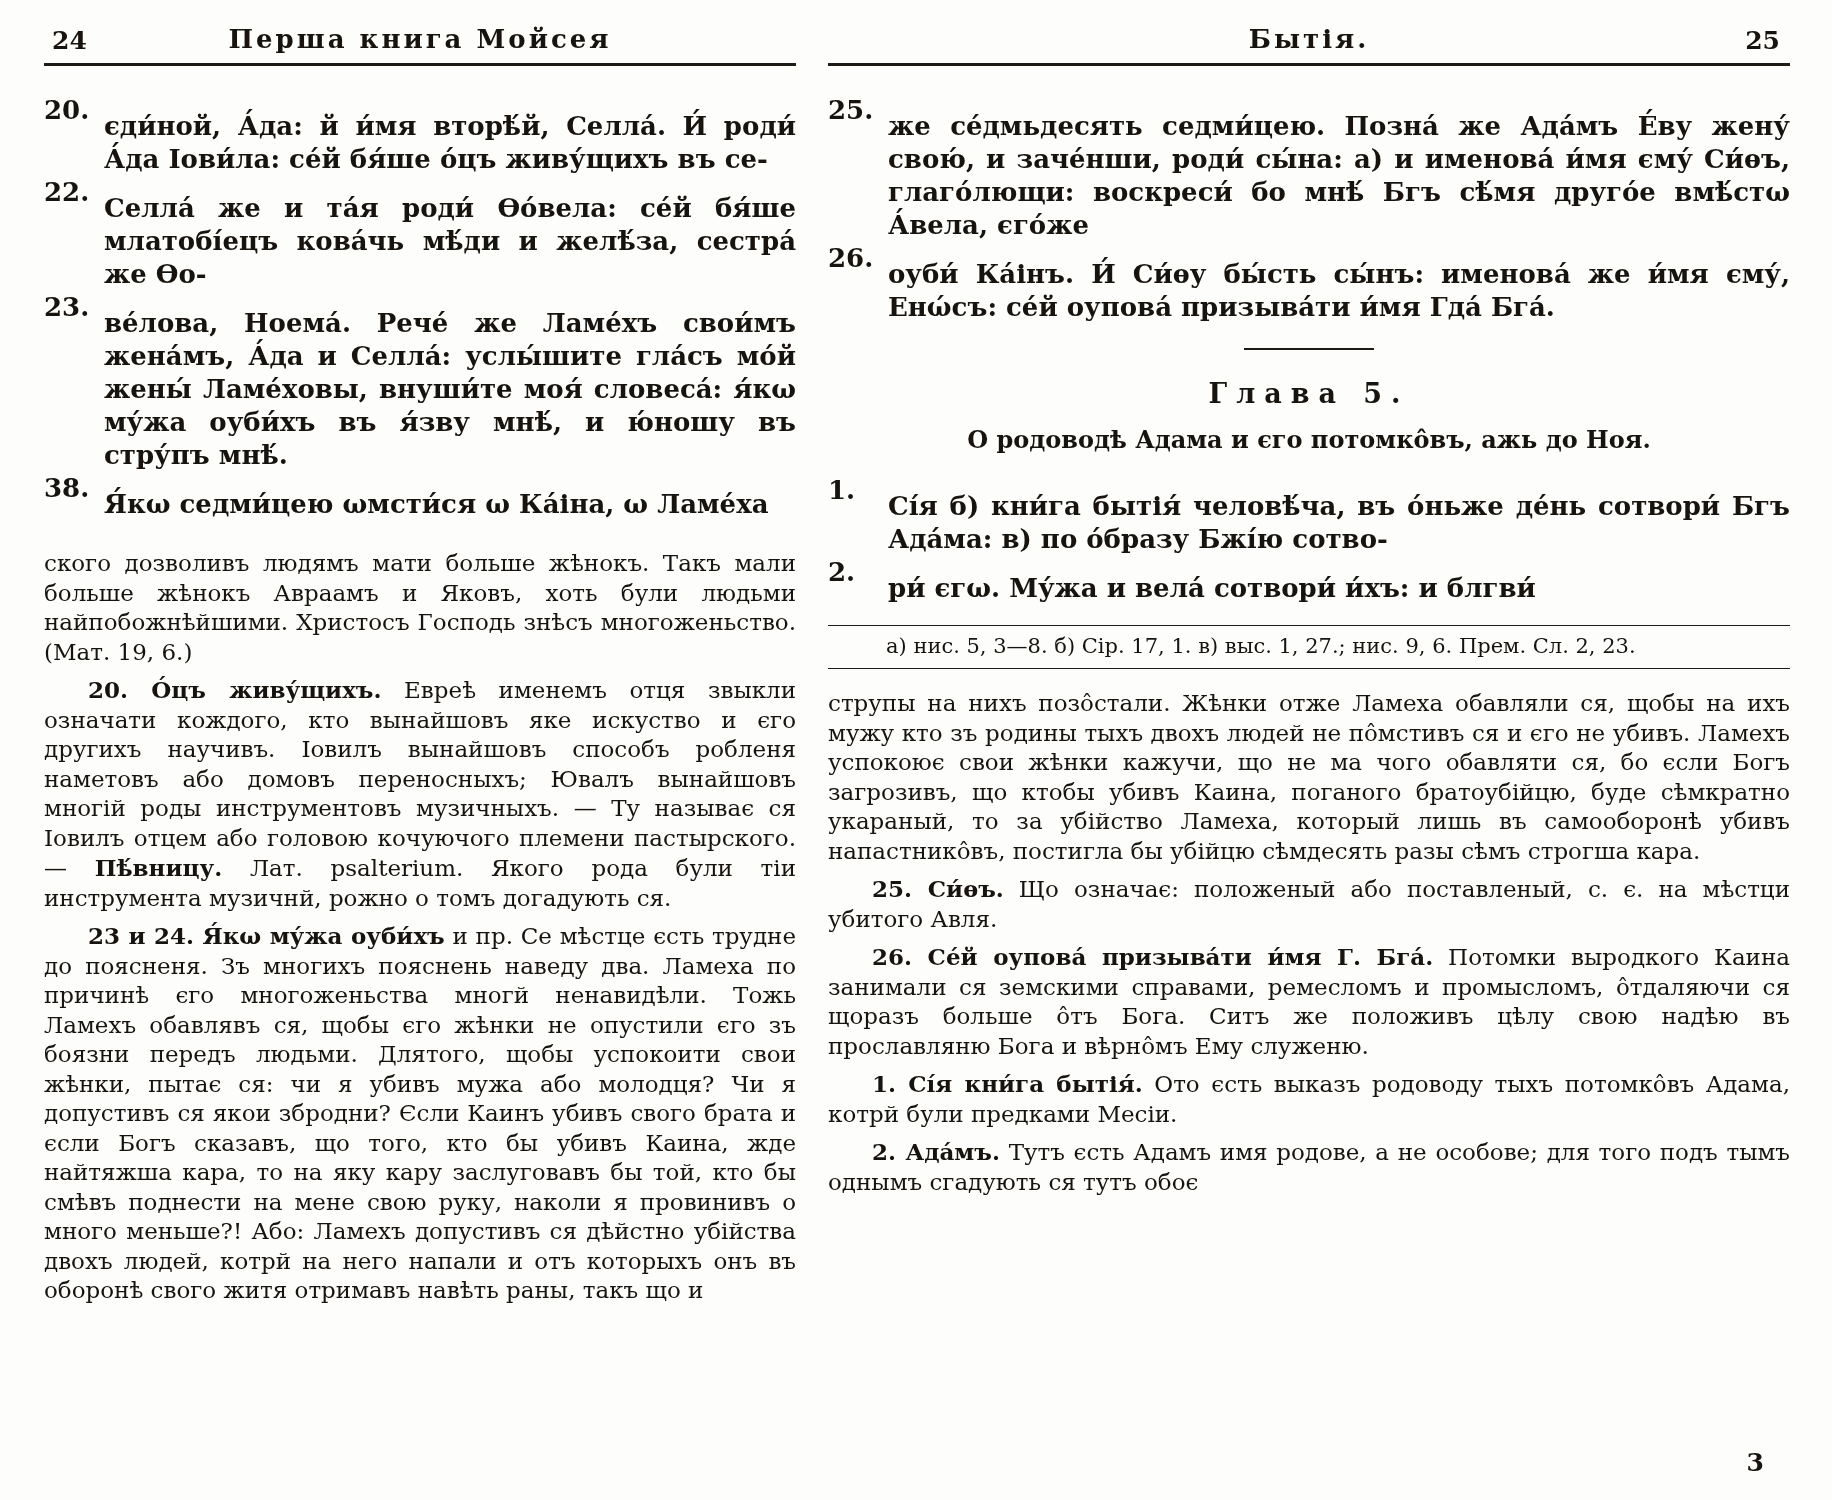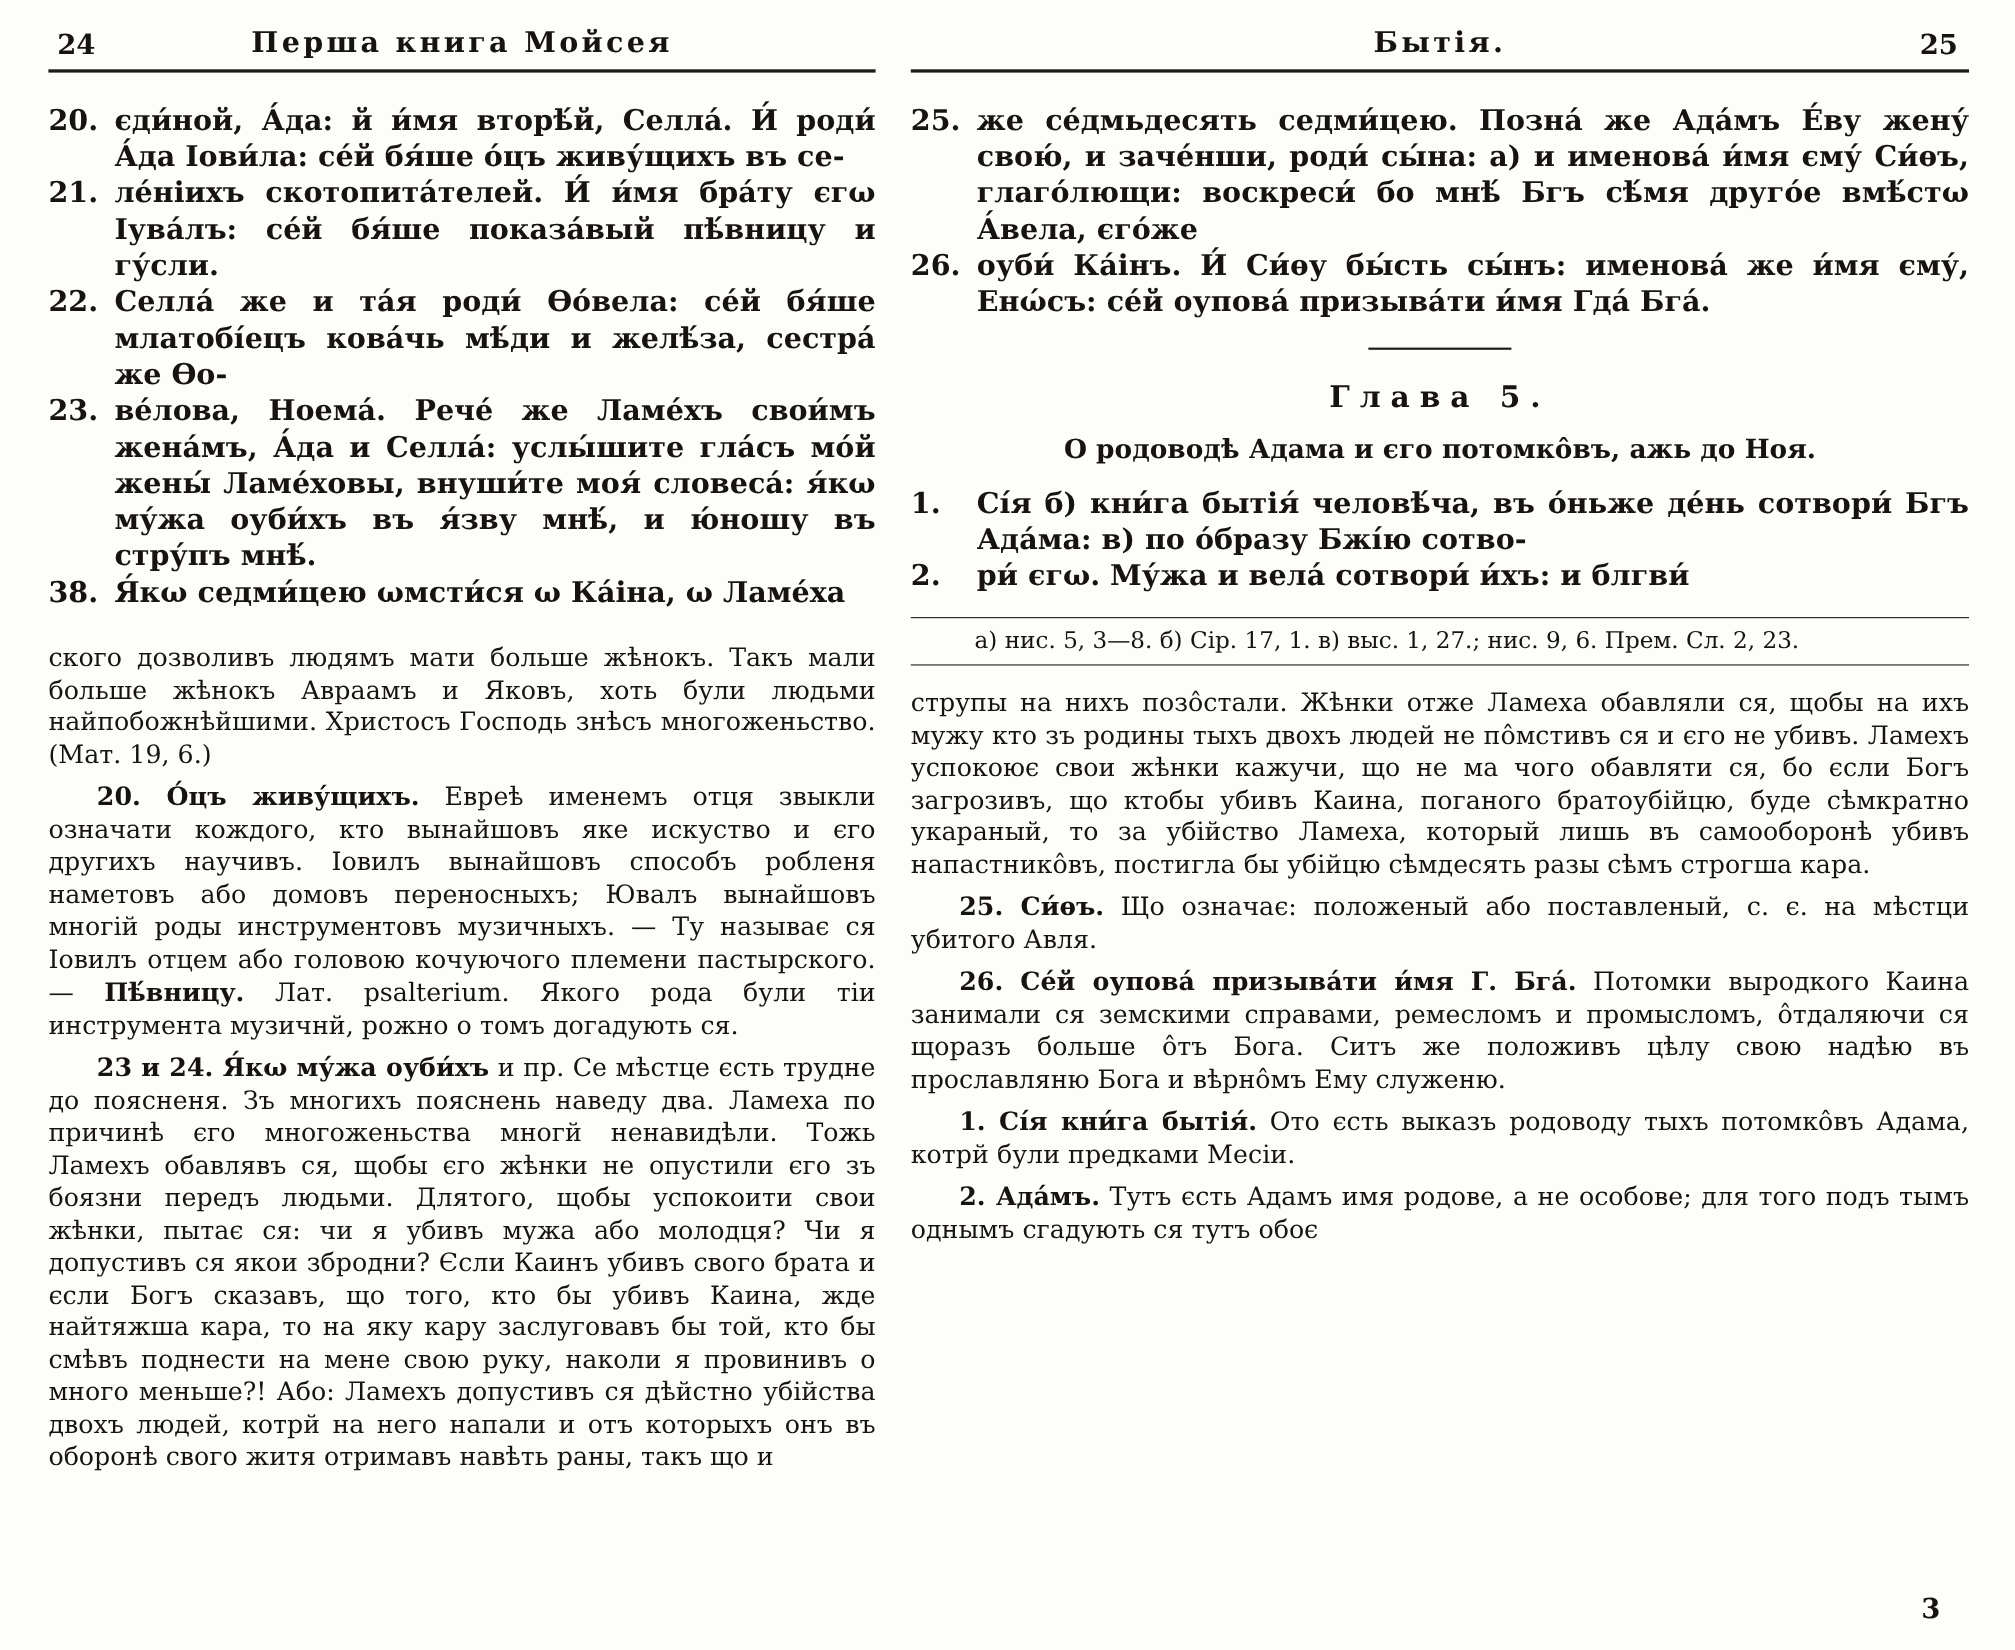--- a/index.html
+++ b/index.html
@@ -25,21 +25,21 @@
     font-weight: bold; font-size: 26px; letter-spacing: 3px;
   }
   .pagenum { position: absolute; top: 2px; font-weight: bold; font-size: 25px; }
   .page-left  .pagenum { left: 8px; }
   .page-right .pagenum { right: 10px; }
   .header-rule { border-bottom: 3px solid #1e1a16; margin-top: 3px; }
 
   .scripture { margin-top: 28px; font-size: 26px; font-weight: bold; line-height: 33px; }
   .verse { display: flex; }
   .vnum { flex: 0 0 60px; }
-  .vtext { flex: 1; text-align: justify; }
+  .vtext { flex: 1; text-align: justify; margin-top: 16px; }
 
   .commentary { margin-top: 28px; font-size: 23px; line-height: 29.5px; text-align: justify; }
   .commentary p { margin: 0; padding: 0; }
   .commentary p + p { margin-top: 8px; }
   .commentary p.indent { text-indent: 44px; }
   .commentary b { font-weight: bold; }
 
   .sep-rule-short {
     width: 130px; border-bottom: 2.4px solid #1e1a16;
     margin: 24px auto 0 auto;
@@ -75,24 +75,20 @@
     <div class="page-header">
       <span class="pagenum">24</span>
       <span class="running-title">Перша книга Мойсея</span>
     </div>
     <div class="header-rule"></div>
 
     <div class="scripture">
       <div class="verse">
         <span class="vnum">20.</span>
         <span class="vtext">єди́ной, А́да: й и́мя вторѣ́й, Селла́. И́ роди́ А́да Іови́ла: се́й бя́ше о́цъ живу́щихъ въ се-</span>
-      </div>
-      <div class="verse">
-        <span class="vnum">21.</span>
-        <span class="vtext">ле́ніихъ скотопита́телей. И́ и́мя бра́ту єгω Іува́лъ: се́й бя́ше показа́вый пѣ́вницу и гу́сли.</span>
       </div>
       <div class="verse">
         <span class="vnum">22.</span>
         <span class="vtext">Селла́ же и та́я роди́ Ѳо́вела: се́й бя́ше млатобі́ецъ кова́чь мѣ́ди и желѣ́за, сестра́ же Ѳо-</span>
       </div>
       <div class="verse">
         <span class="vnum">23.</span>
         <span class="vtext">ве́лова, Ноема́. Рече́ же Ламе́хъ свои́мъ жена́мъ, А́да и Селла́: услы́шите гла́съ мо́й жены́ Ламе́ховы, внуши́те моя́ словеса́: я́кω му́жа оуби́хъ въ я́зву мнѣ́, и ю́ношу въ стру́пъ мнѣ́.</span>
       </div>
       <div class="verse">

